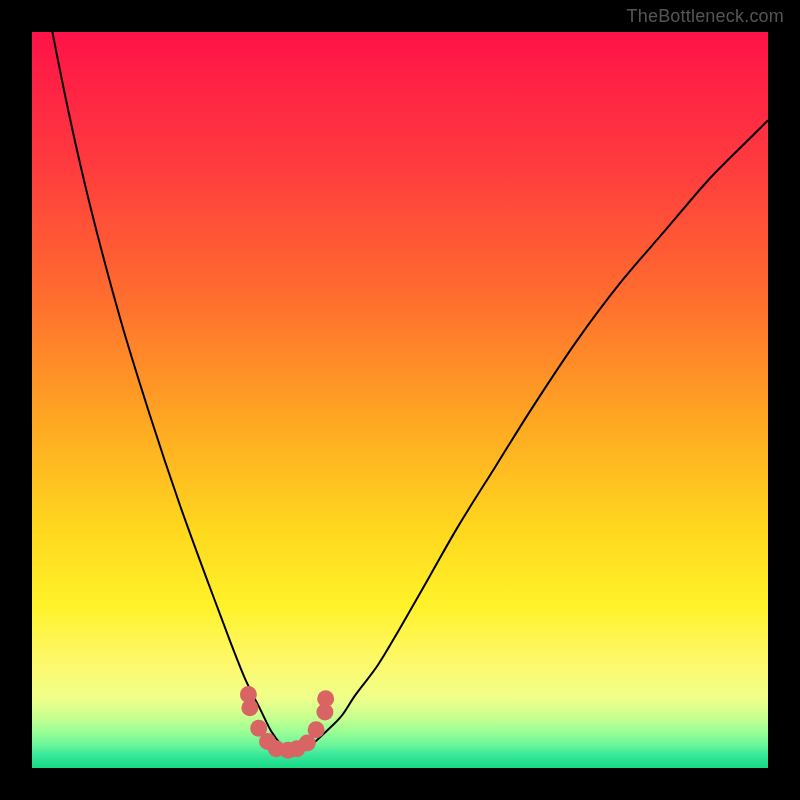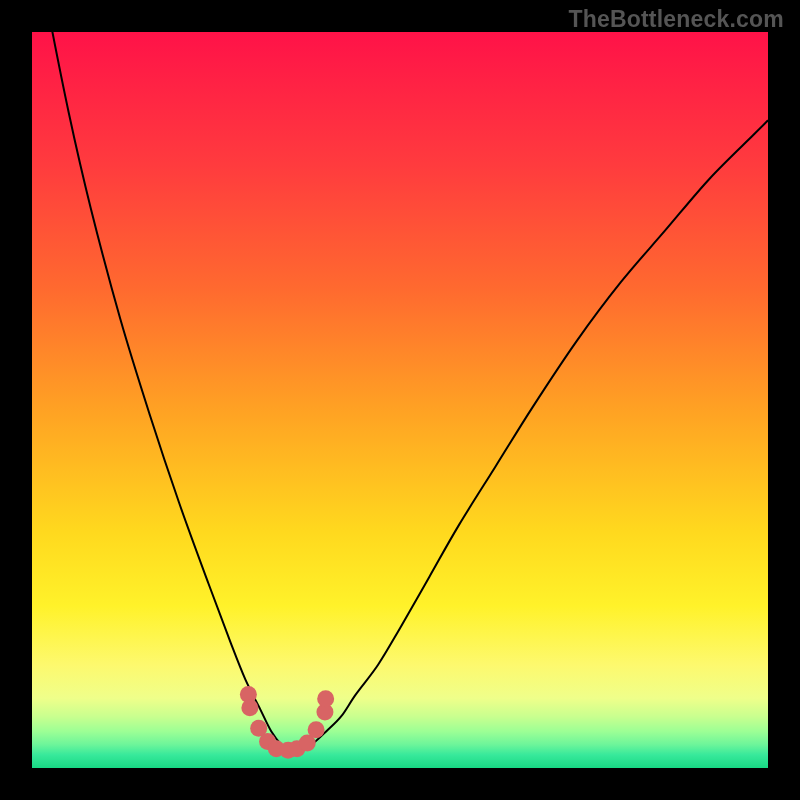--- a/index.html
+++ b/index.html
@@ -25,22 +25,22 @@
     top: 32px;
     width: 736px;
     height: 736px;
     overflow: hidden;
   }
   .watermark {
     position: absolute;
     top: 6px;
     right: 16px;
     color: #555;
-    font-size: 23px;
-    font-weight: 700;
+    font-size: 18px;
+    font-weight: 400;
     letter-spacing: 0.2px;
     user-select: none;
   }
 </style>
 </head>
 <body>
 
 <div class="frame">
   <div class="watermark">TheBottleneck.com</div>
   <div class="plot">

